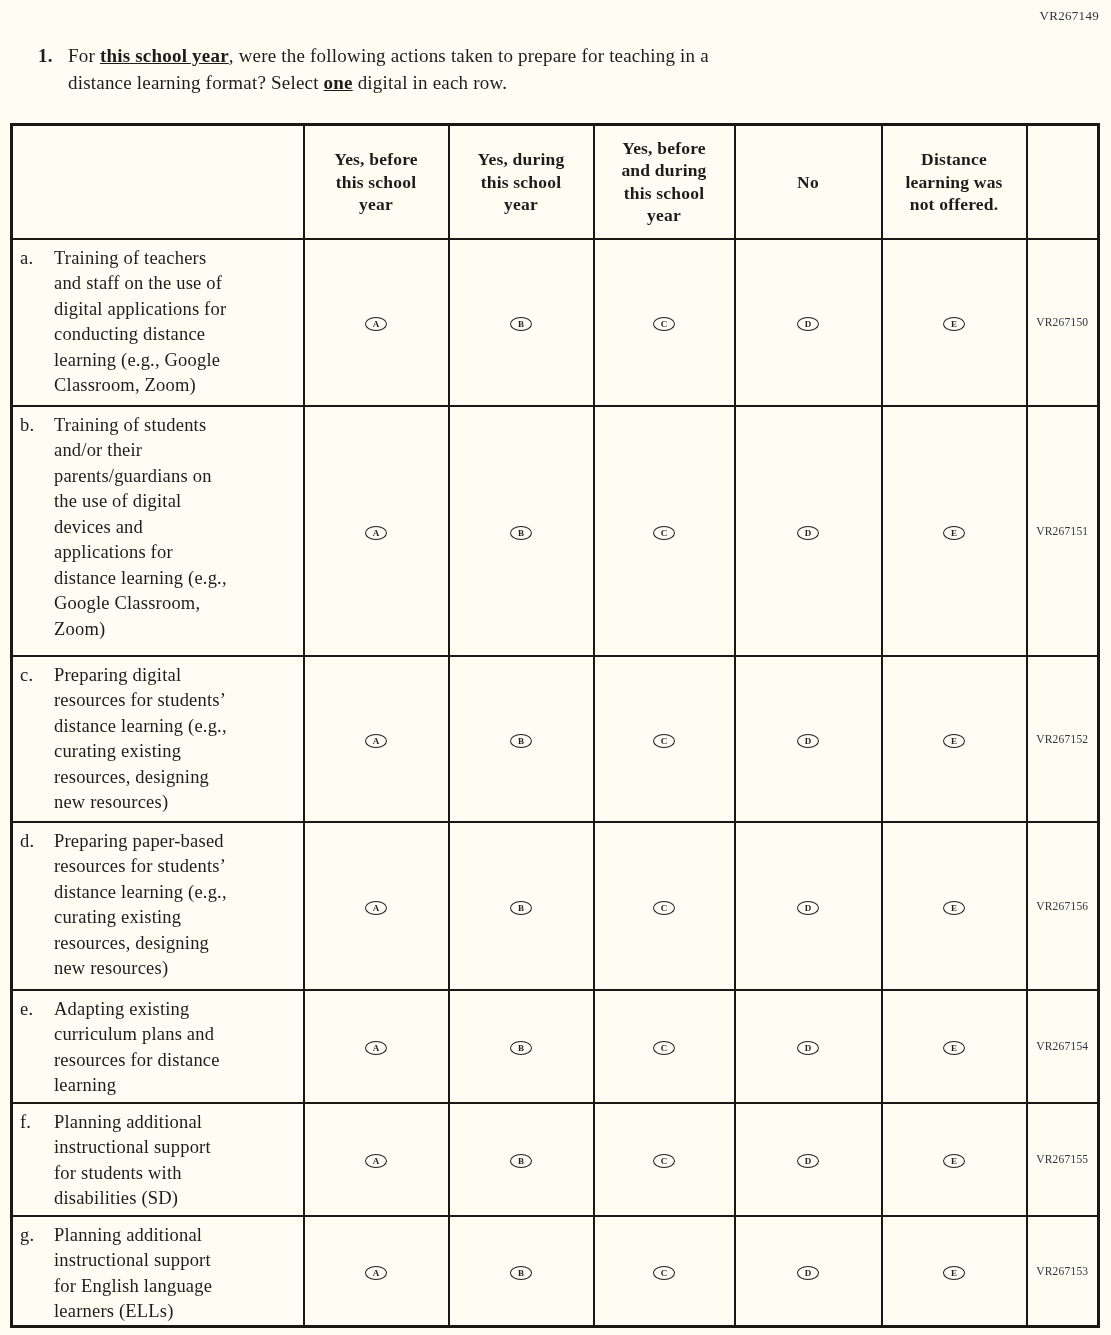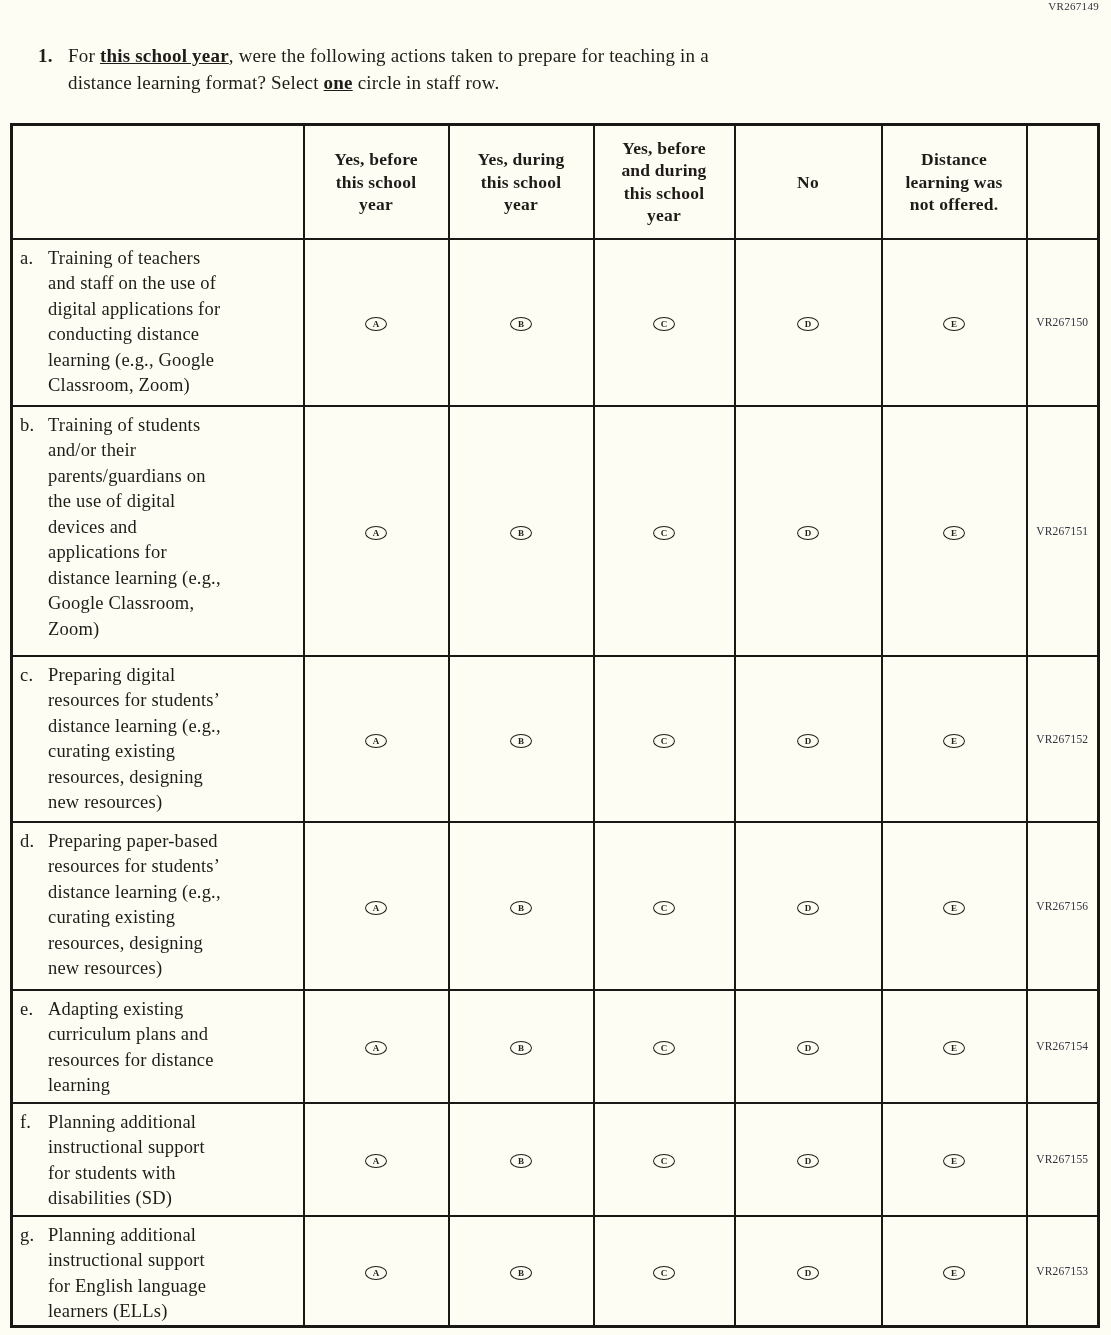--- a/index.html
+++ b/index.html
@@ -10,23 +10,23 @@
   }
   .page{
     position:relative;
     width:1111px;
     height:1335px;
     background:#fdfdf4;
     overflow:hidden;
   }
   .page-code-top{
     position:absolute;
-    top:0;
+    top:8px;
     right:12px;
-    font-size:11px;
+    font-size:13px;
     letter-spacing:.3px;
     color:#33333f;
   }
   .question{
     position:absolute;
     left:38px;
     top:42px;
     display:flex;
     font-size:19px;
     line-height:27px;
@@ -77,21 +77,21 @@
 
   td.cell-label{
     vertical-align:top;
     padding:6px 4px 0 7px;
     font-size:18.5px;
     line-height:25.5px;
     letter-spacing:.2px;
   }
   .label-wrap{display:flex;}
   .row-letter{width:28px;flex:none;}
-  .row-text{white-space:pre-line;}
+  .row-text{white-space:pre-line;margin-left:6px;}
 
   td.cell-opt{
     text-align:center;
     vertical-align:middle;
   }
   .bubble{
     display:inline-flex;
     width:22px;
     height:14px;
     border:1.5px solid #221e1a;
@@ -116,21 +116,21 @@
 </head>
 <body>
 
 <div class="page">
 
   <div class="page-code-top">VR267149</div>
 
   <div class="question">
     <span class="q-num">1.</span>
     <span class="q-text"><span>For </span><b>this school year</b><span>, were the following actions taken to prepare for teaching in a
-distance learning format? Select </span><b>one</b><span> circle in staff row.</span></span>
+distance learning format? Select </span><b>one</b><span> digital in each row.</span></span>
   </div>
 
   <table class="survey">
     <colgroup>
       <col style="width:292px">
         <col style="width:145px">
         <col style="width:145px">
       <col style="width:141px">
         <col style="width:147px">
         <col style="width:145px">

